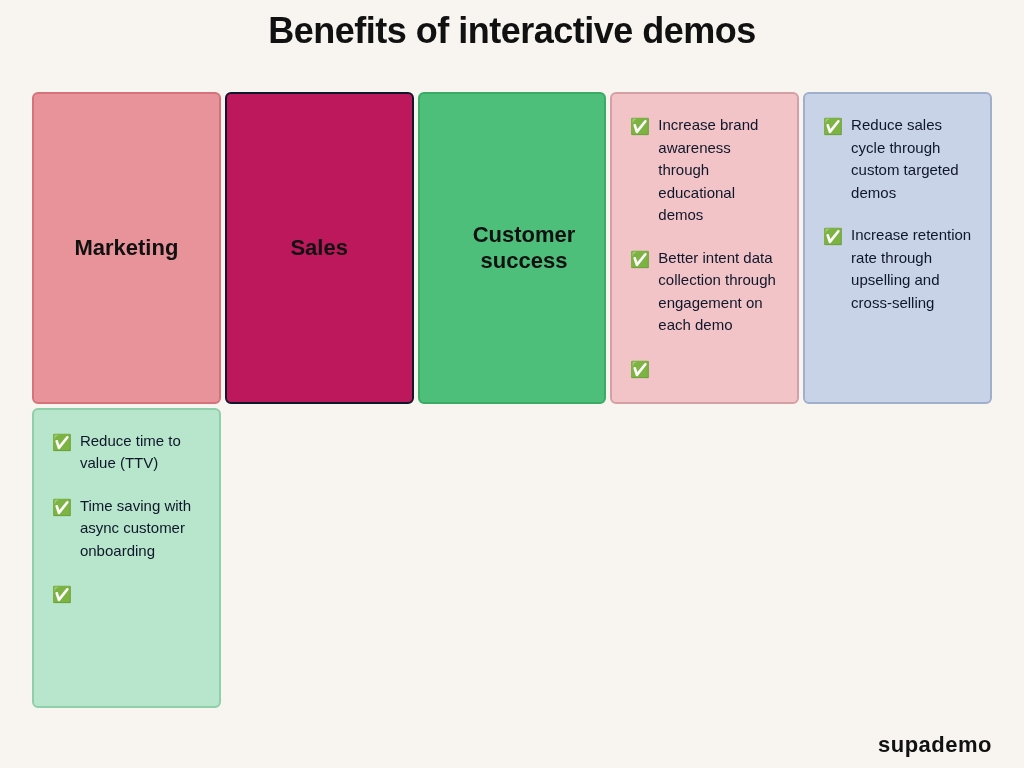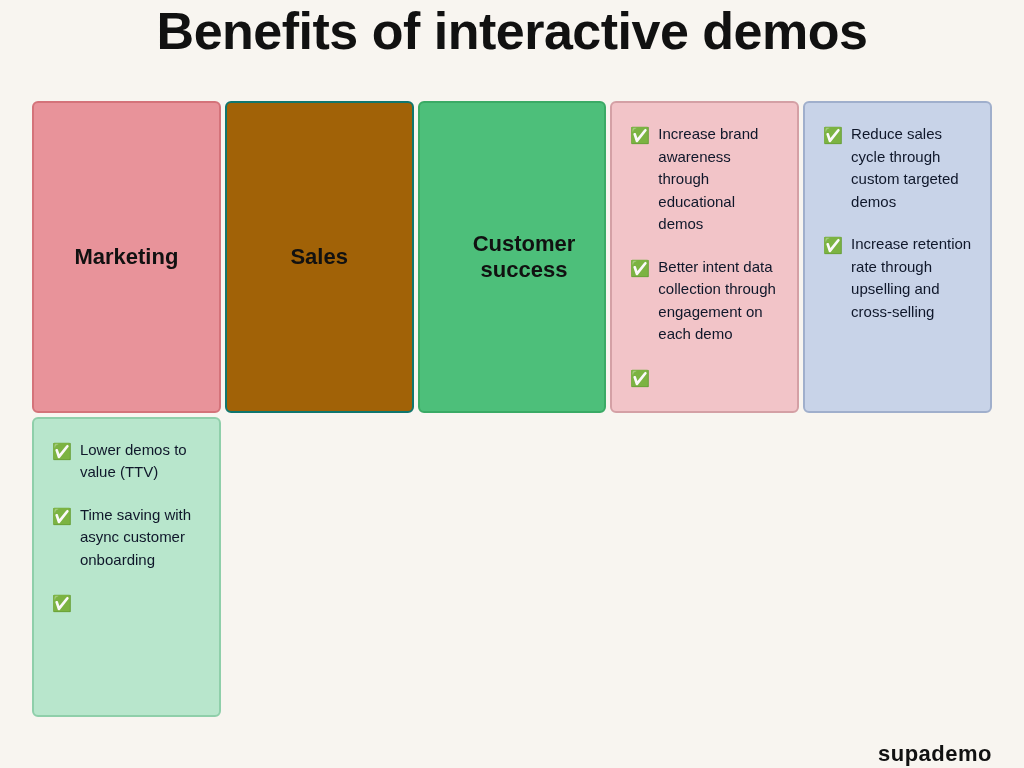--- a/index.html
+++ b/index.html
@@ -21,21 +21,21 @@
     }
 
     .page-container {
       width: 960px;
       display: flex;
       flex-direction: column;
       align-items: center;
     }
 
     .main-title {
-      font-size: 52px;
+      font-size: 36px;
       font-weight: 900;
       color: #111;
       text-align: center;
       margin-bottom: 40px;
       letter-spacing: -0.5px;
     }
 
     .grid {
       display: grid;
       grid-template-columns: 1fr 1fr 1fr 1fr 1fr;
@@ -55,22 +55,22 @@
       text-align: center;
       min-height: 80px;
     }
 
     .col-header.marketing {
       background-color: #e8939a;
       border: 2px solid #d4737a;
     }
 
     .col-header.sales {
-      background-color: #a16207;
-      border: 2px solid #0f766e;
+      background-color: #be185d;
+      border: 2px solid #0f172a;
     }
 
     .col-header.customer-success {
       background-color: #4dbf7a;
       border: 2px solid #3aaa65;
       padding-left: 36px;
     }
 
     .col-body {
       padding: 20px 18px;
@@ -170,21 +170,21 @@
       </div>
       <div class="benefit-item">
         <span class="check-icon">✅</span>
         <span class="benefit-text">Increase retention rate through upselling and cross-selling</span>
       </div>
     </div>
 
     <div class="col-body customer-success">
       <div class="benefit-item">
         <span class="check-icon">✅</span>
-        <span class="benefit-text">Lower demos to value (TTV)</span>
+        <span class="benefit-text">Reduce time to value (TTV)</span>
       </div>
       <div class="benefit-item">
         <span class="check-icon">✅</span>
         <span class="benefit-text">Time saving with async customer onboarding</span>
       </div>
       <div class="benefit-item">
         <span class="check-icon">✅</span>
       </div>
     </div>
   </div>

